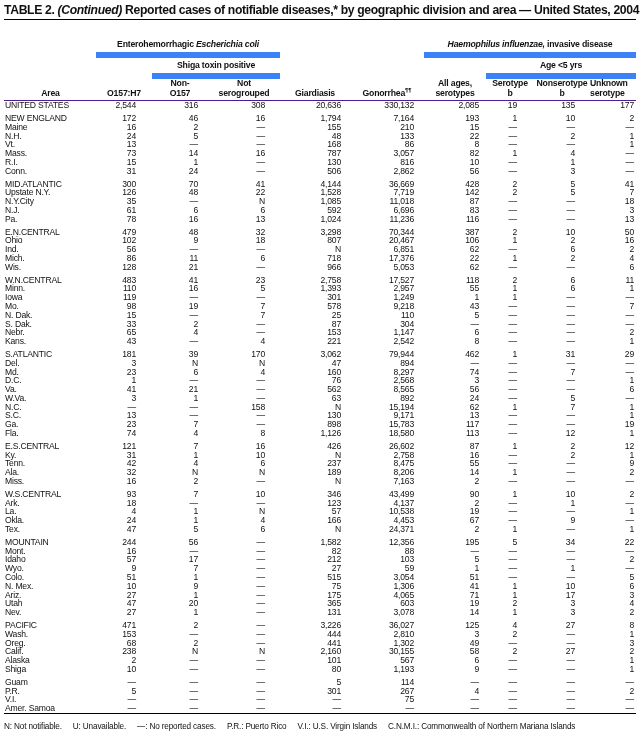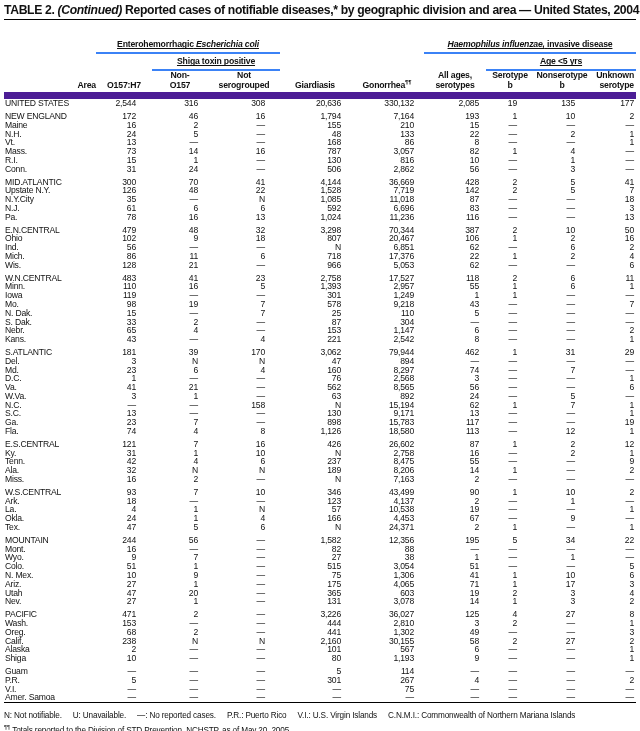--- a/index.html
+++ b/index.html
@@ -43,24 +43,24 @@
   thead th {
     font-weight: bold;
     font-size: 8.7px;
     line-height: 9.6px;
     letter-spacing: -0.2px;
     vertical-align: bottom;
     white-space: pre-line;
     padding: 0 0 1px 0;
     text-align: center;
   }
-  thead th.grp, thead th.sub { border-bottom: 2px solid #3b82f6; padding-bottom: 2px; text-decoration: underline; }
-  thead th.colh { border-bottom: 7px solid #4c1d95; padding-bottom: 2px; }
-  thead th.area-h { text-align: right; padding-left: 1px; }
-  thead th.unk-h { text-align: right; padding-right: 2px; }
+  thead th.grp, thead th.sub { border-bottom: 6px solid #3b82f6; padding-bottom: 2px; }
+  thead th.colh { border-bottom: 1px solid #4c1d95; padding-bottom: 2px; }
+  thead th.area-h { text-align: center; padding-left: 1px; }
+  thead th.unk-h { text-align: left; padding-right: 2px; }
   thead tr.gr1 th, thead tr.gr2 th { height: 13px; }
   sup { font-size: 5.8px; vertical-align: super; letter-spacing: 0; }
 
   tbody td {
     font-size: 8.6px;
     line-height: 8.8px;
     letter-spacing: -0.2px;
     white-space: nowrap;
     text-align: right;
     padding: 0;
@@ -743,26 +743,38 @@
           <td>—</td>
           <td>—</td>
           <td>82</td>
           <td>88</td>
           <td>—</td>
           <td>—</td>
           <td>—</td>
           <td>—</td>
         </tr>
         <tr>
+          <td class="area">Idaho</td>
+          <td>57</td>
+          <td>17</td>
+          <td>—</td>
+          <td>212</td>
+          <td>103</td>
+          <td>5</td>
+          <td>—</td>
+          <td>—</td>
+          <td>2</td>
+        </tr>
+        <tr>
           <td class="area">Wyo.</td>
           <td>9</td>
           <td>7</td>
           <td>—</td>
           <td>27</td>
-          <td>38</td>
+          <td>59</td>
           <td>1</td>
           <td>—</td>
           <td>1</td>
           <td>—</td>
         </tr>
         <tr>
           <td class="area">Colo.</td>
           <td>51</td>
           <td>1</td>
           <td>—</td>

